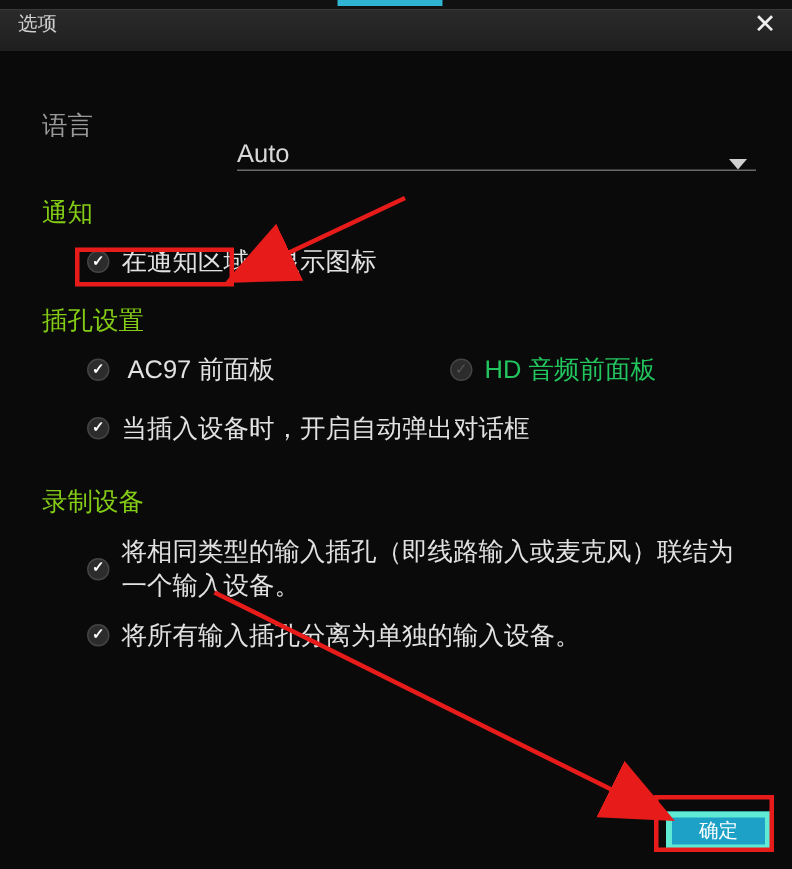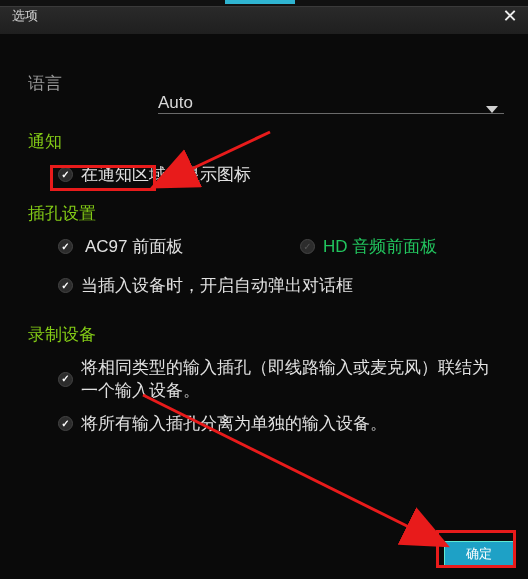--- a/index.html
+++ b/index.html
@@ -135,21 +135,21 @@
     width: 528px; height: 579px;
     pointer-events: none;
   }
 
   .ok-btn {
     position: absolute;
     right: 14px;
     bottom: 12px;
     width: 70px; height: 26px;
     background: #1ea1c6;
-    border: 1px solid #5eead4;
+    border: 4px solid #5eead4;
     color: #fff;
     font-size: 13px;
     display: flex;
     align-items: center;
     justify-content: center;
     cursor: pointer;
   }
 </style>
 </head>
 <body>

